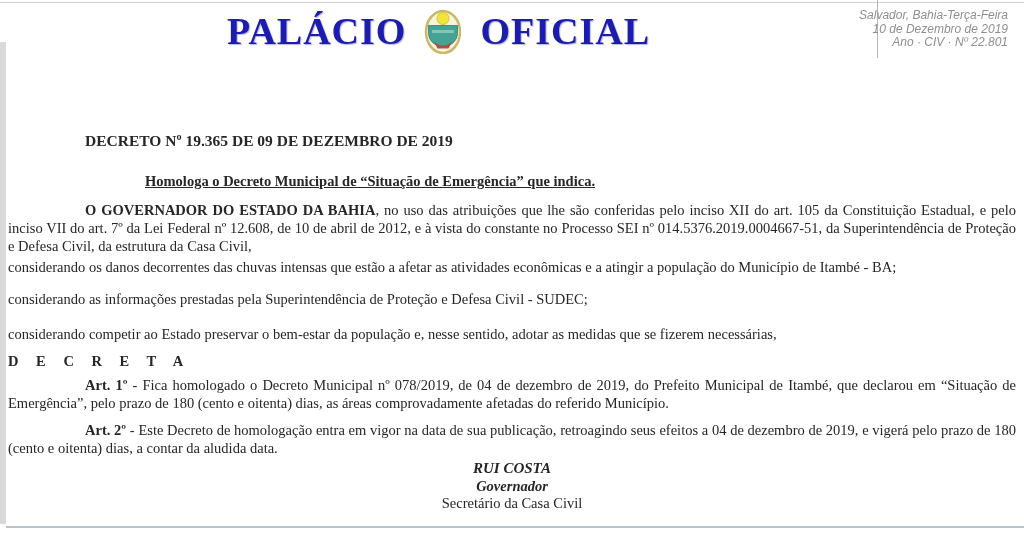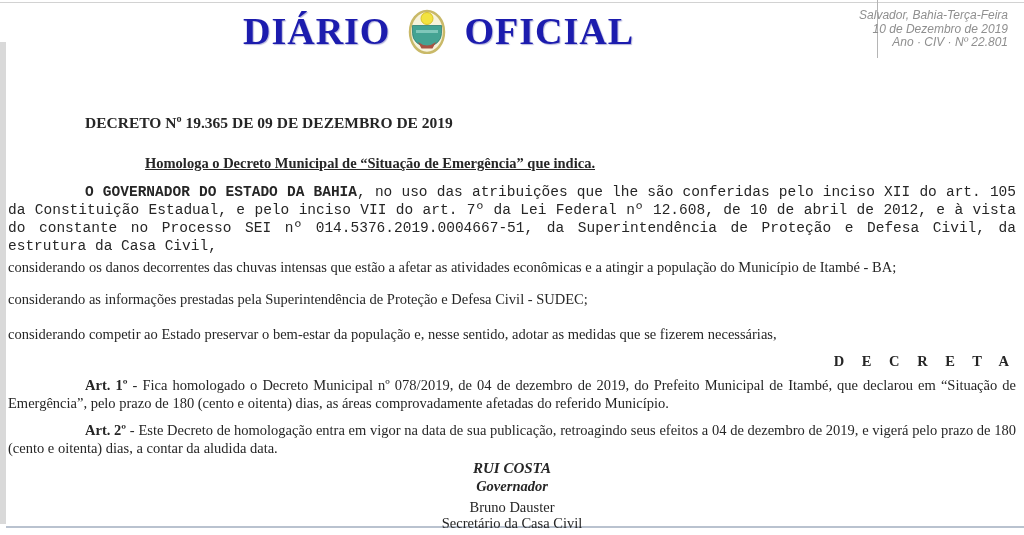--- a/index.html
+++ b/index.html
@@ -15,49 +15,49 @@
   
   .masthead { position: absolute; left: 0; top: 8px; width: 877px; display: flex; align-items: center; justify-content: center; gap: 10px; }
   .masthead .word { font-family: "Liberation Serif", serif; font-weight: bold; font-size: 38px; letter-spacing: 1px; color: #1c1cae; text-shadow: 1px 1px 1px rgba(120,120,190,0.55); }
   .emblem { width: 54px; height: 46px; display: inline-block; }
 
   
   .dateline { position: absolute; right: 16px; top: 9px; text-align: right; font-family: "Liberation Sans", sans-serif; font-style: italic; font-size: 12px; line-height: 13.5px; color: #8f8f8f; }
 
   
   .doc { position: absolute; left: 8px; right: 8px; top: 110px; font-size: 14.5px; line-height: 18px; }
-  .decree-title { font-weight: bold; font-size: 15.5px; margin-left: 77px; margin-top: 4px; }
+  .decree-title { font-weight: bold; font-size: 15.5px; margin-left: 77px; margin-top: 22px; }
   .decree-summary { font-weight: bold; margin-left: 137px; margin-top: 22px; text-decoration: underline; }
-  .preamble { margin-top: 11px; text-indent: 77px; text-align: justify; font-family: Liberation Mono, monospace; }
+  .preamble { margin-top: 11px; text-indent: 77px; text-align: justify; }
   .preamble .lead { font-weight: bold; }
   .consideration-1 { margin-top: 3px; }
   .consideration-2 { margin-top: 14px; }
   .consideration-3 { margin-top: 17px; }
-  .decreta { margin-top: 9px; text-align: right; font-weight: bold; letter-spacing: 7px; }
+  .decreta { margin-top: 9px; text-align: left; font-weight: bold; letter-spacing: 7px; }
   .article { text-indent: 77px; text-align: justify; }
   .article .art-label { font-weight: bold; }
   .article-1 { margin-top: 6px; }
   .article-2 { margin-top: 9px; }
   .closing { margin-top: 14px; }
   .signatures { margin-top: 2px; text-align: center; }
   .sig-primary-name { font-weight: bold; font-style: italic; font-size: 15px; line-height: 18px; }
   .sig-primary-role { font-weight: bold; font-style: italic; line-height: 18px; }
   .sig-secondary-name { margin-top: 4px; line-height: 16px; }
   .sig-secondary-role { line-height: 16px; }
 </style>
 </head>
 <body>
 
 <div class="top-rule"></div>
 <div class="left-page-edge"></div>
 <div class="header-divider"></div>
 <div class="bottom-rule"></div>
 
 <div class="masthead">
-  <span class="word">DIÁRIO</span>
+  <span class="word">PALÁCIO</span>
   <span class="emblem">
     <svg viewBox="0 0 54 46" width="54" height="46" aria-hidden="true">
       <ellipse cx="27" cy="24" rx="17" ry="21" fill="#f7f3dc" stroke="#c9b968" stroke-width="2.5"></ellipse>
       <circle cx="27" cy="10.5" r="6" fill="#f2e33f" stroke="#d8c22a" stroke-width="1"></circle>
       <path d="M12.5 17.5 h29 v8 a14.5 13 0 0 1 -29 0 z" fill="#44a393" stroke="#2f7f72" stroke-width="0.8"></path>
       <path d="M18 34 q9 7 18 0 l-3.5 6.5 h-11 z" fill="#a85343"></path>
       <rect x="16" y="22" width="22" height="3" fill="#7fc7ba"></rect>
     </svg>
   </span>
   <span class="word">OFICIAL</span>
@@ -82,16 +82,15 @@
   <div class="decreta">D E C R E T A</div>
 
   <p class="article article-1"><span class="art-label">Art. 1º</span><span> - Fica homologado o Decreto Municipal nº 078/2019, de 04 de dezembro de 2019, do Prefeito Municipal de Itambé, que declarou em “Situação de Emergência”, pelo prazo de 180 (cento e oitenta) dias, as áreas comprovadamente afetadas do referido Município.</span></p>
 
   <p class="article article-2"><span class="art-label">Art. 2º</span><span> - Este Decreto de homologação entra em vigor na data de sua publicação, retroagindo seus efeitos a 04 de dezembro de 2019, e vigerá pelo prazo de 180 (cento e oitenta) dias, a contar da aludida data.</span></p>
 
 
   <div class="signatures">
     <div class="sig-primary-name">RUI COSTA</div>
     <div class="sig-primary-role">Governador</div>
-    <div class="sig-secondary-name">Bruno Dauster</div>
     <div class="sig-secondary-role">Secretário da Casa Civil</div>
   </div>
 </div>
 
 </body></html>

